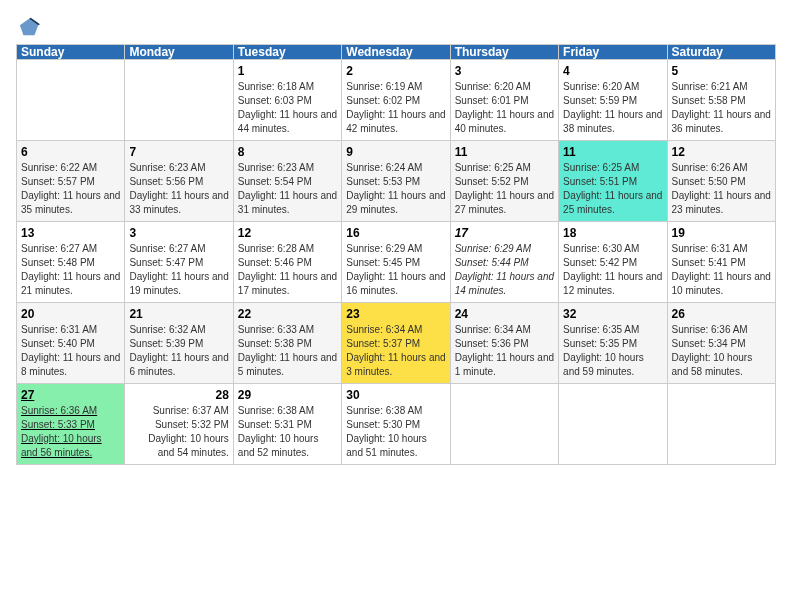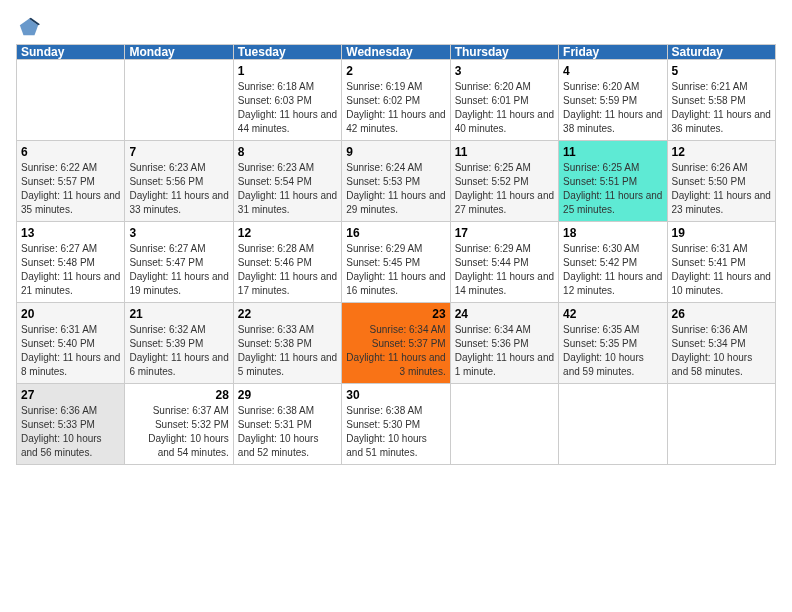--- a/index.html
+++ b/index.html
@@ -188,21 +188,21 @@
           <div class="day-info">Sunrise: 6:27 AM<br>Sunset: 5:47 PM<br>Daylight: 11 hours and 19 minutes.</div>
         </td>
         <td style="background-color: rgb(255, 255, 255);">
           <span class="day-number">12</span>
           <div class="day-info">Sunrise: 6:28 AM<br>Sunset: 5:46 PM<br>Daylight: 11 hours and 17 minutes.</div>
         </td>
         <td style="background-color: rgb(255, 255, 255);">
           <span class="day-number">16</span>
           <div class="day-info">Sunrise: 6:29 AM<br>Sunset: 5:45 PM<br>Daylight: 11 hours and 16 minutes.</div>
         </td>
-        <td style="background-color: rgb(255, 255, 255);">
+        <td style="background-color: rgb(255, 255, 255); font-style: italic;">
           <span class="day-number">17</span>
           <div class="day-info">Sunrise: 6:29 AM<br>Sunset: 5:44 PM<br>Daylight: 11 hours and 14 minutes.</div>
         </td>
         <td style="background-color: rgb(255, 255, 255);">
           <span class="day-number">18</span>
           <div class="day-info">Sunrise: 6:30 AM<br>Sunset: 5:42 PM<br>Daylight: 11 hours and 12 minutes.</div>
         </td>
         <td style="background-color: rgb(255, 255, 255);">
           <span class="day-number">19</span>
           <div class="day-info">Sunrise: 6:31 AM<br>Sunset: 5:41 PM<br>Daylight: 11 hours and 10 minutes.</div>
@@ -214,39 +214,39 @@
           <div class="day-info">Sunrise: 6:31 AM<br>Sunset: 5:40 PM<br>Daylight: 11 hours and 8 minutes.</div>
         </td>
         <td style="background-color: rgb(245, 245, 245);">
           <span class="day-number">21</span>
           <div class="day-info">Sunrise: 6:32 AM<br>Sunset: 5:39 PM<br>Daylight: 11 hours and 6 minutes.</div>
         </td>
         <td style="background-color: rgb(245, 245, 245);">
           <span class="day-number">22</span>
           <div class="day-info">Sunrise: 6:33 AM<br>Sunset: 5:38 PM<br>Daylight: 11 hours and 5 minutes.</div>
         </td>
-        <td style="background-color: #f97316; text-align: right;">
+        <td style="background-color: #fde047;">
           <span class="day-number">23</span>
           <div class="day-info">Sunrise: 6:34 AM<br>Sunset: 5:37 PM<br>Daylight: 11 hours and 3 minutes.</div>
         </td>
         <td style="background-color: rgb(245, 245, 245);">
           <span class="day-number">24</span>
           <div class="day-info">Sunrise: 6:34 AM<br>Sunset: 5:36 PM<br>Daylight: 11 hours and 1 minute.</div>
         </td>
         <td style="background-color: rgb(245, 245, 245);">
-          <span class="day-number">42</span>
+          <span class="day-number">32</span>
           <div class="day-info">Sunrise: 6:35 AM<br>Sunset: 5:35 PM<br>Daylight: 10 hours and 59 minutes.</div>
         </td>
         <td style="background-color: rgb(245, 245, 245);">
           <span class="day-number">26</span>
           <div class="day-info">Sunrise: 6:36 AM<br>Sunset: 5:34 PM<br>Daylight: 10 hours and 58 minutes.</div>
         </td>
       </tr>
       <tr>
-        <td style="background-color: #e5e5e5;">
+        <td style="background-color: #86efac; text-decoration: underline;">
           <span class="day-number">27</span>
           <div class="day-info">Sunrise: 6:36 AM<br>Sunset: 5:33 PM<br>Daylight: 10 hours and 56 minutes.</div>
         </td>
         <td style="background-color: rgb(255, 255, 255); text-align: right;">
           <span class="day-number">28</span>
           <div class="day-info">Sunrise: 6:37 AM<br>Sunset: 5:32 PM<br>Daylight: 10 hours and 54 minutes.</div>
         </td>
         <td style="background-color: rgb(255, 255, 255);">
           <span class="day-number">29</span>
           <div class="day-info">Sunrise: 6:38 AM<br>Sunset: 5:31 PM<br>Daylight: 10 hours and 52 minutes.</div>

